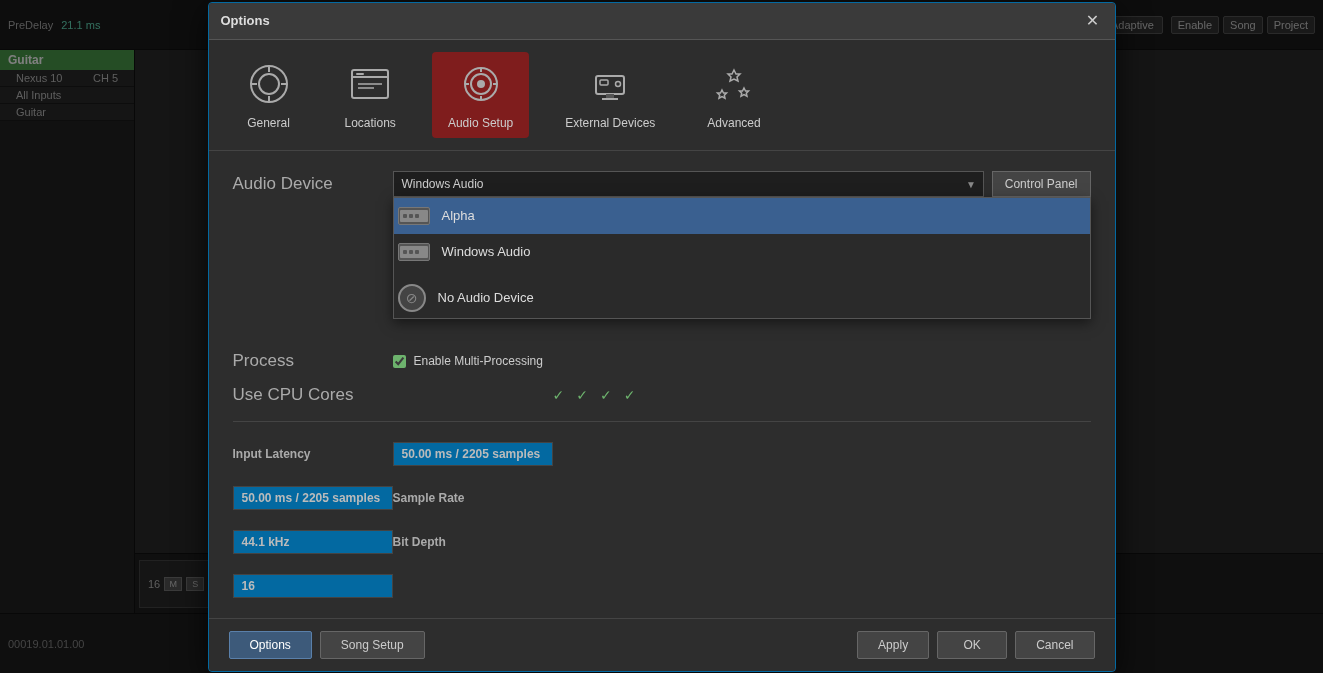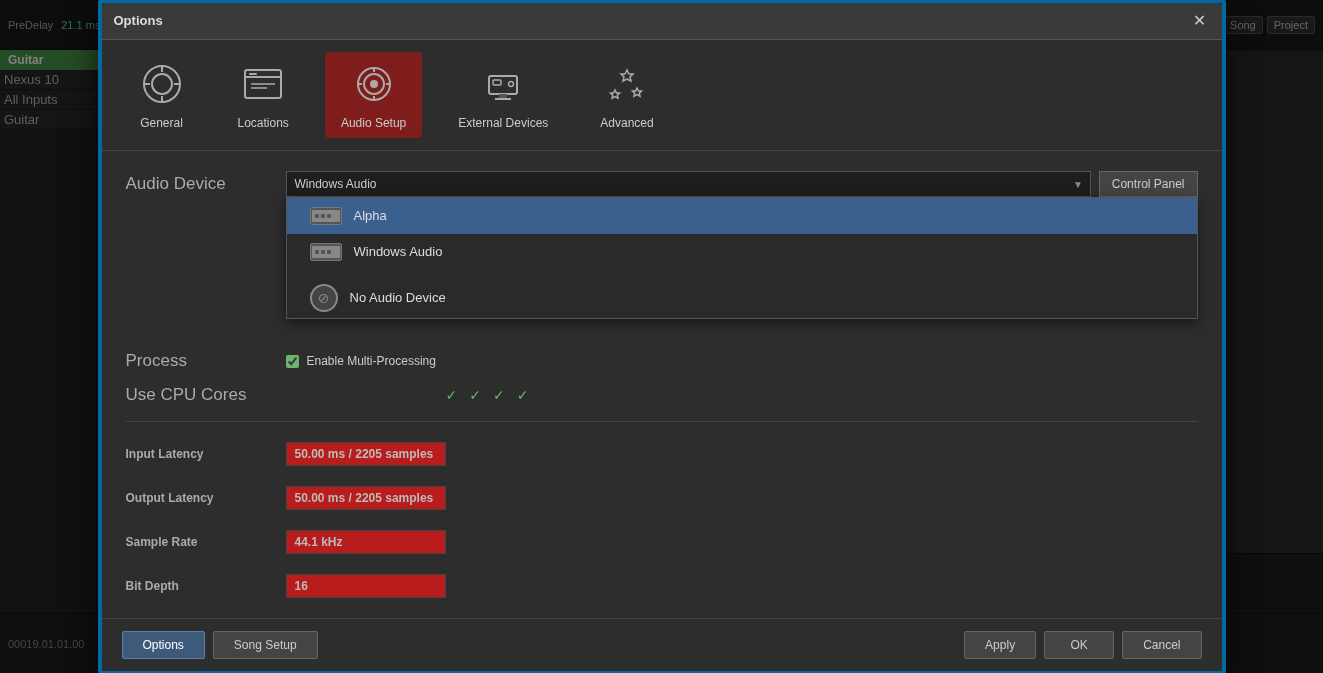--- a/index.html
+++ b/index.html
@@ -56,22 +56,22 @@
       background: #4a9a4a;
       color: #fff;
       padding: 3px 8px;
       font-size: 12px;
       font-weight: bold;
     }
 
     .daw-left-panel .nexus-row {
       display: flex;
       align-items: center;
-      padding: 2px 4px;
-      font-size: 13px;
+      padding: 2px 16px;
+      font-size: 11px;
       color: #bbb;
       background: #2a2a2a;
       border-bottom: 1px solid #1a1a1a;
     }
 
     .daw-bottom-bar {
       position: absolute;
       bottom: 0;
       left: 0;
       right: 0;
@@ -91,23 +91,23 @@
       background: rgba(0,0,0,0.5);
       display: flex;
       align-items: center;
       justify-content: center;
       z-index: 10;
     }
 
     
     .options-dialog {
       background: #2d2d2d;
-      border: 4px solid #0369a1;
+      border: 1px solid #0369a1;
       border-radius: 4px;
-      width: 1128px;
+      width: 908px;
       min-height: 540px;
       position: relative;
       box-shadow: 0 8px 32px rgba(0,0,0,0.7);
     }
 
     .dialog-titlebar {
       background: #3a3a3a;
       border-bottom: 1px solid #555;
       padding: 8px 12px;
       display: flex;
@@ -241,21 +241,21 @@
       right: 0;
       background: #2a2a2a;
       border: 1px solid #555;
       z-index: 100;
       box-shadow: 0 4px 12px rgba(0,0,0,0.5);
     }
 
     .dropdown-item {
       display: flex;
       align-items: center;
-      padding: 6px 23px;
+      padding: 6px 4px;
       cursor: pointer;
       gap: 12px;
       min-height: 36px;
     }
 
     .dropdown-item.selected {
       background: #3a6090;
     }
 
     .dropdown-item .device-icon {
@@ -306,21 +306,21 @@
     }
 
     .latency-label {
       color: #aaa;
       font-size: 12px;
       display: flex;
       align-items: center;
     }
 
     .latency-value {
-      background: #b91c1c;
+      background: #0369a1;
       border: 1px solid #444;
       color: #bbb;
       padding: 3px 8px;
       font-size: 12px;
       height: 24px;
       display: flex;
       align-items: center;
       width: 160px;
     }
 
@@ -626,21 +626,20 @@
           <span class="check-icon">✓</span>
         </div>
       </div>
 
       <div class="section-divider"></div>
 
       <div class="latency-grid">
         <span class="latency-label">Input Latency</span>
         <div class="latency-value">50.00 ms / 2205 samples</div>
 
-        <span class="latency-label">Output Latency</span>
         <div class="latency-value">50.00 ms / 2205 samples</div>
 
         <span class="latency-label">Sample Rate</span>
         <div class="latency-value">44.1 kHz</div>
 
         <span class="latency-label">Bit Depth</span>
         <div class="latency-value">16</div>
       </div>
 
     </div>

